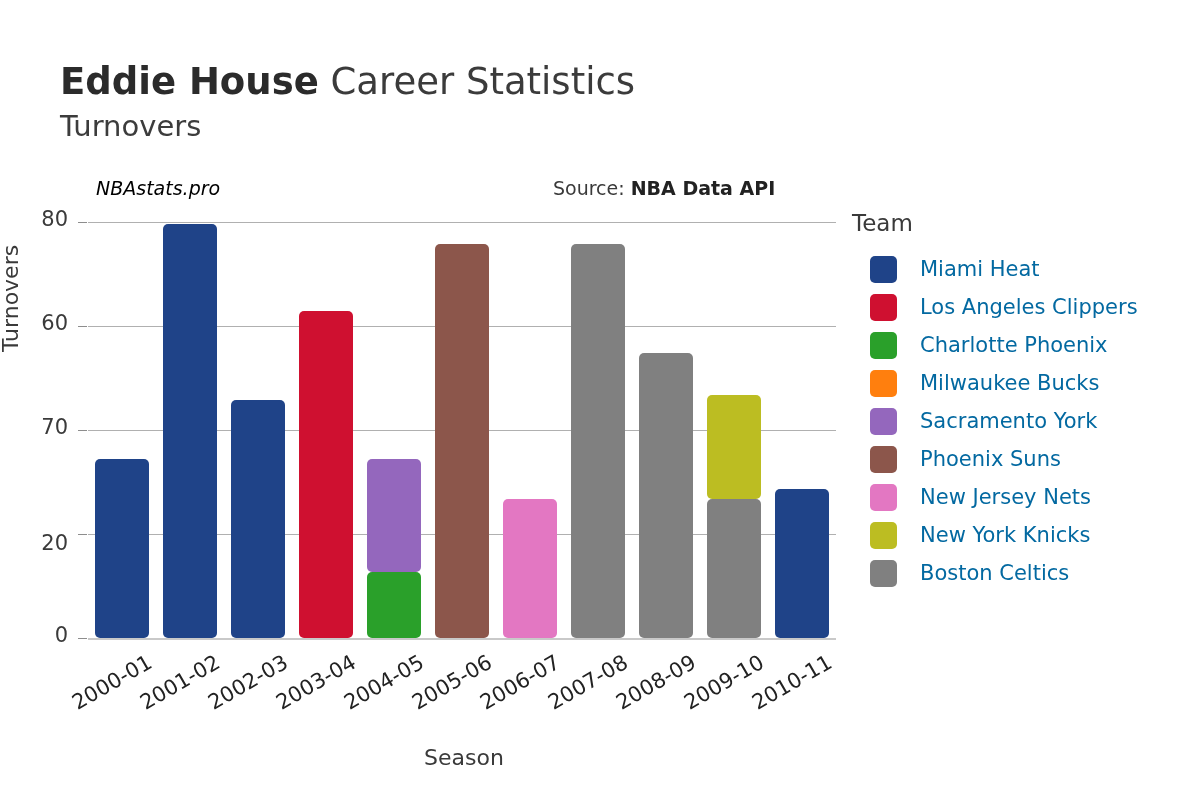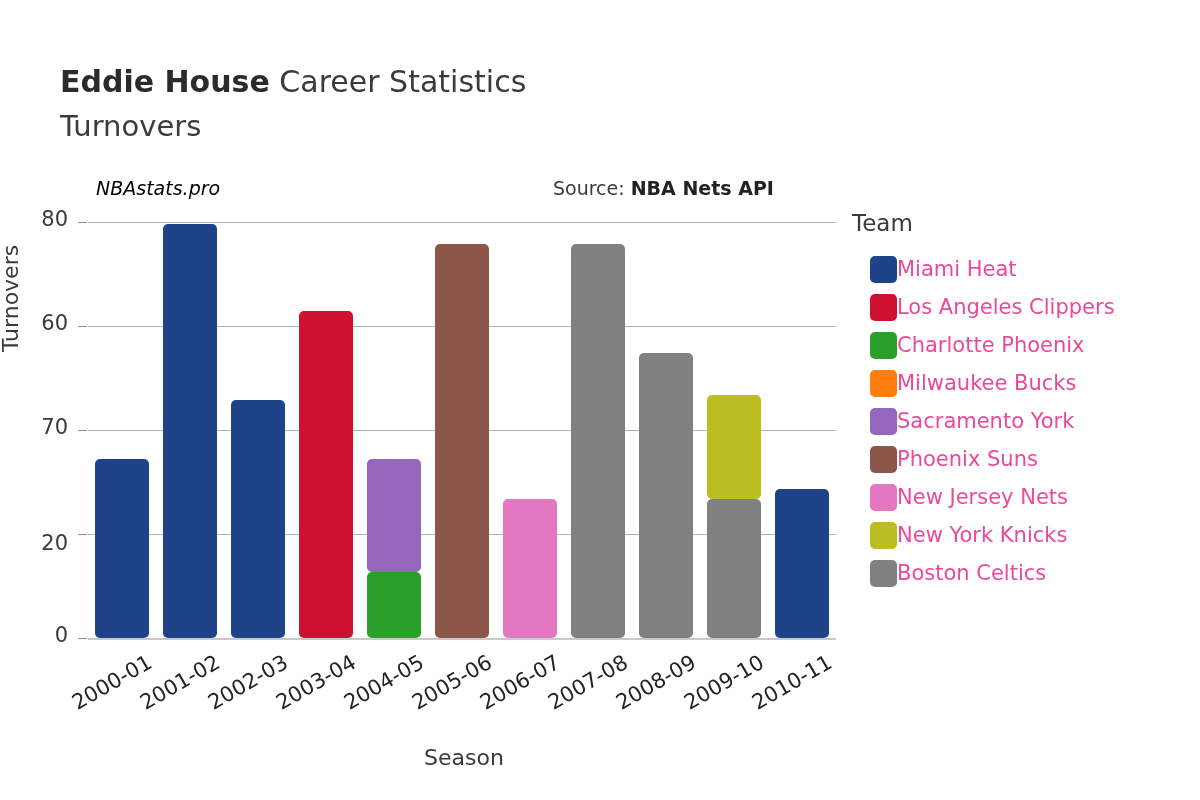--- a/index.html
+++ b/index.html
@@ -10,21 +10,21 @@
     width: 1200px; height: 800px;
     font-family: "DejaVu Sans", "Liberation Sans", sans-serif;
     color: #333333;
     overflow: hidden;
     position: relative;
   }
   .page { position: relative; width: 1200px; height: 800px; }
 
   
   .title-block { position: absolute; left: 60px; top: 62px; }
-  .title-line  { font-size: 30px; line-height: 40px; color: #3a3a3a; white-space: nowrap; }
+  .title-line  { font-size: 37px; line-height: 40px; color: #3a3a3a; white-space: nowrap; }
   .title-strong{ font-weight: bold; color: #2b2b2b; }
   .title-rest  { font-weight: normal; color: #3b3b3b; }
   .subtitle    { font-size: 29px; line-height: 40px; color: #3c3c3c; font-weight: normal; margin-top: 4px;}
 
   
   .anno-left {
     position: absolute; left: 96px; top: 177px;
     font-size: 19px; font-style: italic; color: #000000; white-space: nowrap;
   }
   .anno-right {
@@ -86,37 +86,37 @@
     text-align: right;
   }
 
   
   .legend { position: absolute; left: 852px; top: 210px; width: 348px; }
   .legend-title { font-size: 23px; color: #3a3a3a; margin-bottom: 14px; }
   .legend-item { display: flex; align-items: center; height: 38px; }
   .legend-swatch {
     width: 27px; height: 27px; border-radius: 5px; margin-left: 18px; flex: 0 0 auto;
   }
-  .legend-label { font-size: 21px; color: #ec4899; white-space: nowrap; }
+  .legend-label { font-size: 21px; color: #0369a1; margin-left: 23px; white-space: nowrap; }
 </style>
 </head>
 <body>
 
 <div class="page">
 
   <div class="title-block">
     <div class="title-line">
       <span class="title-strong">Eddie House</span><span class="title-rest"> Career Statistics</span>
     </div>
     <div class="subtitle">Turnovers</div>
   </div>
 
   <div class="anno-left">NBAstats.pro</div>
   <div class="anno-right">
-    <span>Source: </span><b>NBA Nets API</b>
+    <span>Source: </span><b>NBA Data API</b>
   </div>
 
   <div class="ylabel">Turnovers</div>
   <div class="xlabel">Season</div>
 
   <div class="plot-wrap">
     <div class="axis-x-line"></div>
     <div id="grid-layer">
         <div class="gridline" style="left: 88px; top: 534px;"></div>
         <div class="gridline" style="left: 88px; top: 430px;"></div>

